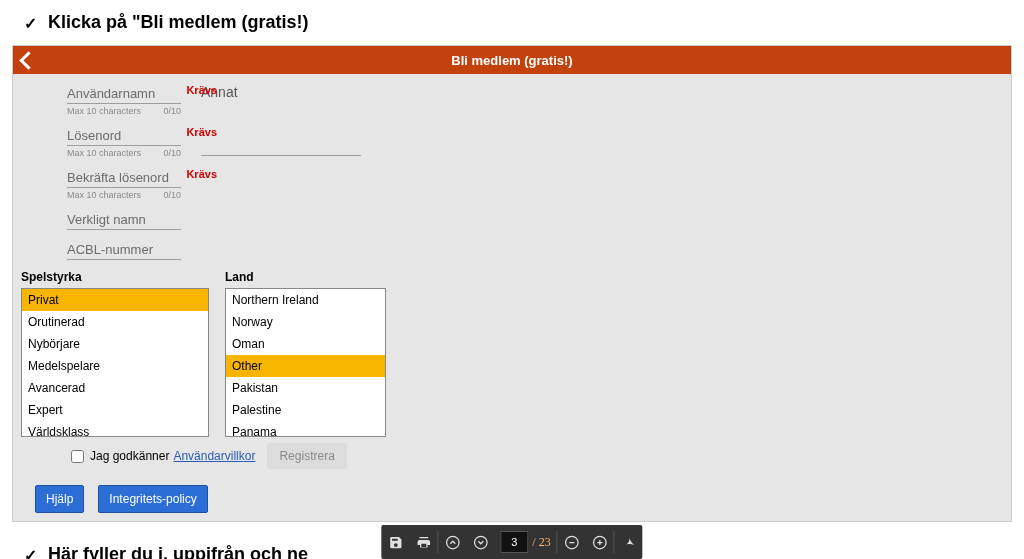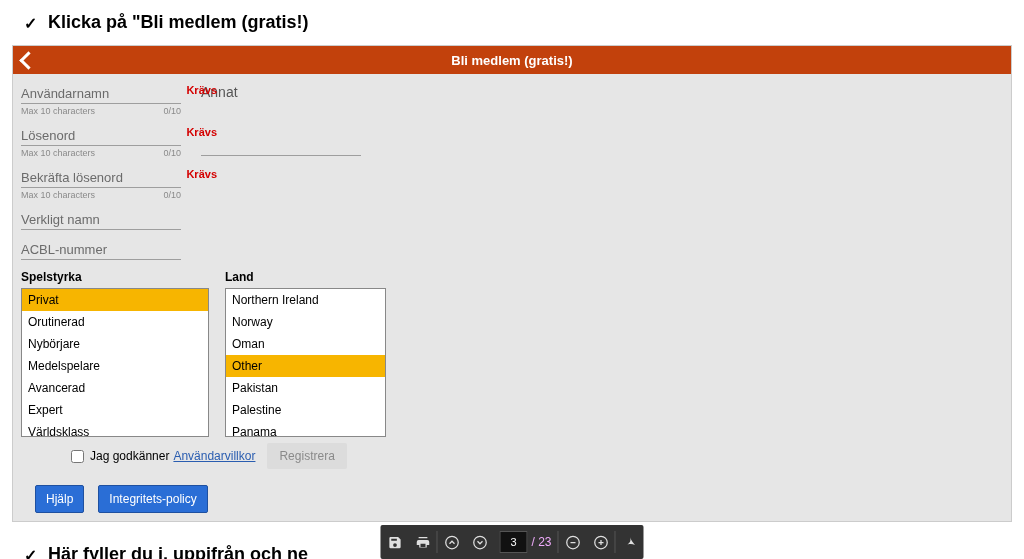--- a/index.html
+++ b/index.html
@@ -68,20 +68,21 @@
   }
   .form-row-area {
     display: flex;
     gap: 20px;
   }
   .col-left { width: 160px; }
   .col-right { width: 170px; }
   .field {
     position: relative;
     margin-bottom: 10px;
+    margin-left: 46px;
   }
   .field-label {
     font-size: 13px;
     color: #6b6b6b;
     border-bottom: 1px solid #9e9e9e;
     padding: 2px 0 2px 0;
   }
   .field-helper {
     font-size: 9px;
     color: #8a8a8a;
@@ -204,22 +205,23 @@
     width: 22px;
     height: 18px;
     background: #111;
     color: #fff;
     border: 1px solid #555;
     text-align: center;
     font-size: 11px;
     margin: 0 4px 0 6px;
   }
   .pdf-toolbar .page-of {
-    color: #f0abfc;
+    color: #fdba74;
     margin-right: 6px;
+    font-family: Liberation Serif, serif;
   }
   .pdf-toolbar svg { fill: #e0e0e0; }
   .page-wrap {
     position: relative;
     height: 559px;
     overflow: hidden;
   }
   ::-webkit-scrollbar { width: 10px; }
   ::-webkit-scrollbar-track { background: #eee; }
   ::-webkit-scrollbar-thumb { background: #bbb; }

